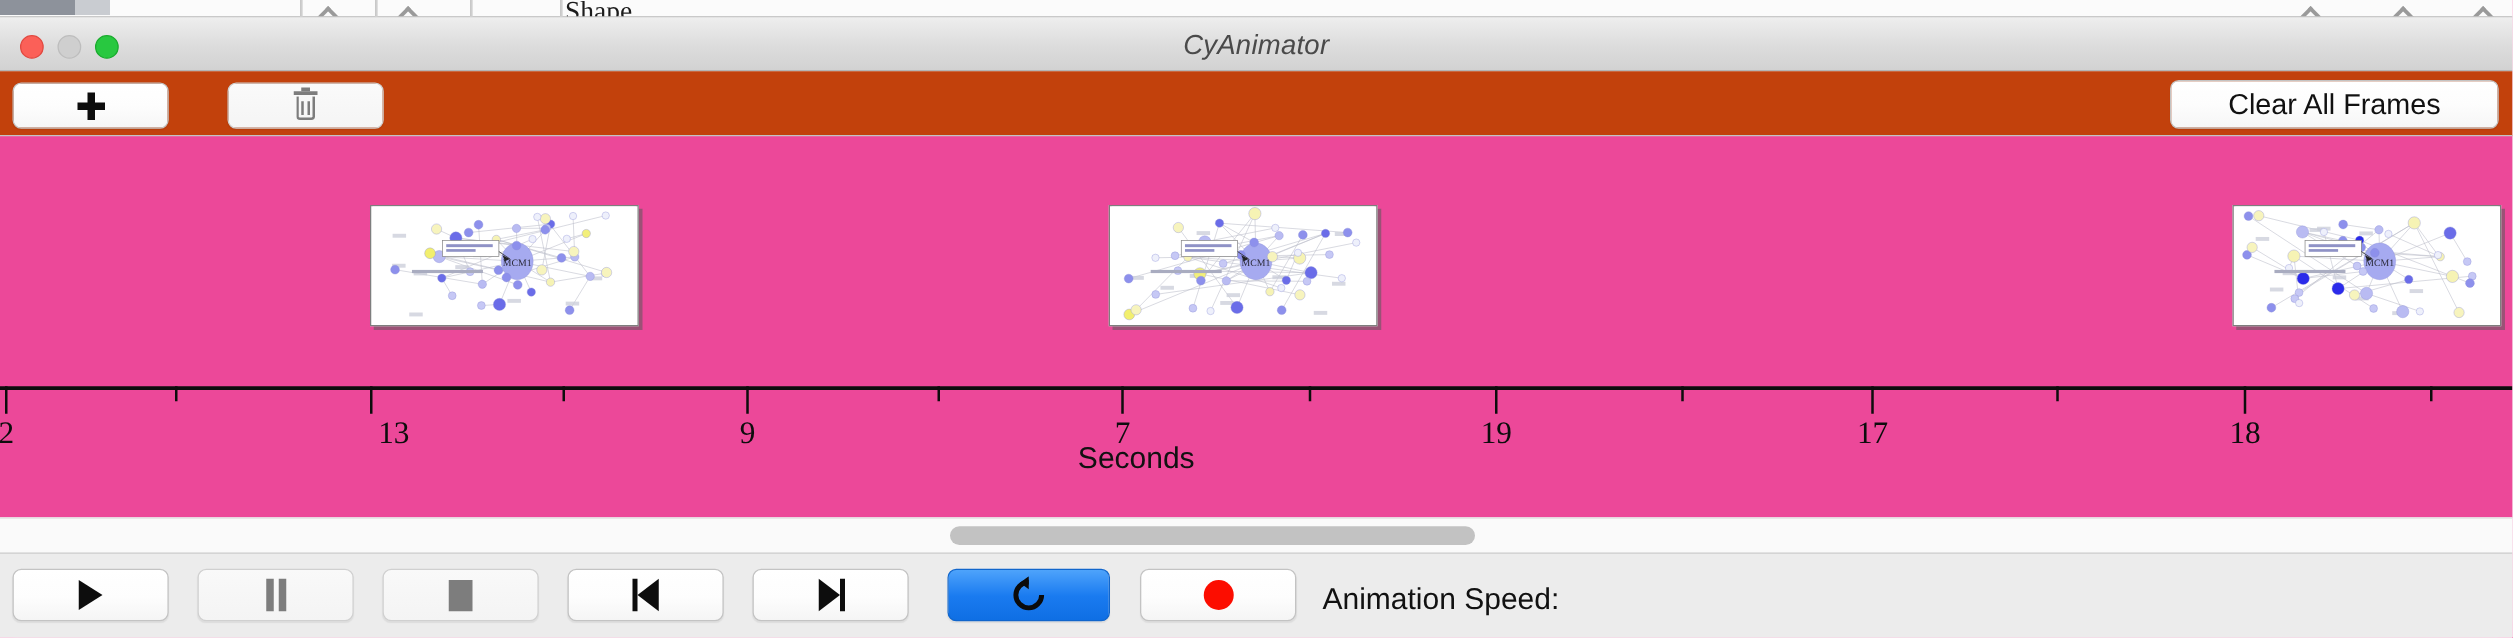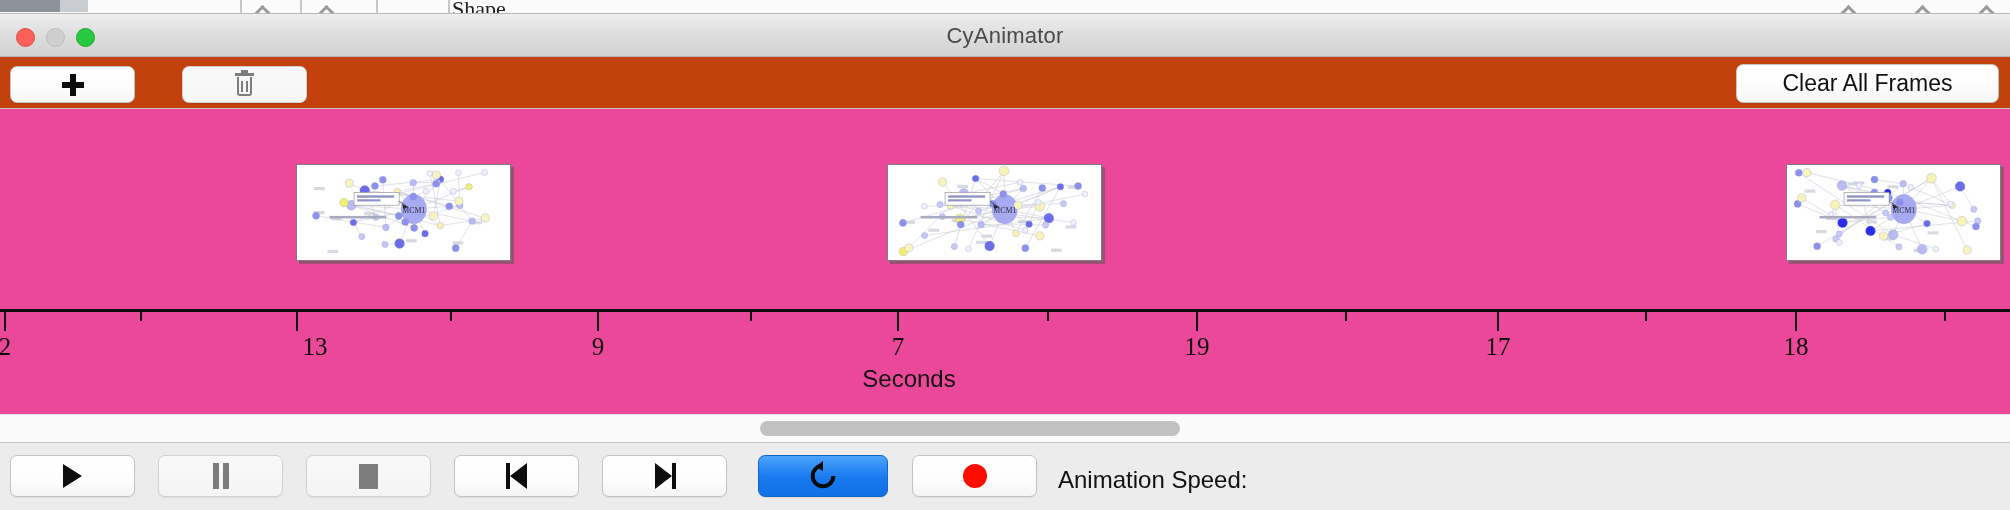--- a/index.html
+++ b/index.html
@@ -42,20 +42,21 @@
     content:""; position:absolute; left:3px; top:6px; width:12px; height:12px;
     border-left:3px solid #9a9a9a; border-top:3px solid #9a9a9a;
     transform: rotate(45deg);
   }
 
   
   .titlebar {
     position: absolute; left: 0; top: 14px; width: 2010px; height: 43px;
     background: linear-gradient(to bottom, #eeeeee 0%, #dcdcdc 55%, #d2d2d2 100%);
     border-bottom: 1px solid #b4b4b4;
+    font-style: italic;
   }
   .traffic { position: absolute; top: 14px; left: 16px; display: flex; gap: 11px; }
   .light { width: 19px; height: 19px; border-radius: 50%; }
   .light.red    { background: #fb6058; border: 1px solid #e1483f; }
   .light.yellow { background: #cfcfcf; border: 1px solid #bdbdbd; }
   .light.green  { background: #28c840; border: 1px solid #18ab2c; }
   .win-title {
     position: absolute; left: 0; top: 0; width: 2010px; height: 43px;
     display: flex; align-items: center; justify-content: center;
     font-size: 22px; color: #4a4a4a; letter-spacing: .2px;
@@ -137,21 +138,21 @@
   .tick.major { height: 22px; }
   .tick.minor { height: 12px; }
   .tick-label {
     position: absolute; top: 224px;
     font-size: 25px; color: #0d0d0d;
     transform: translateX(-50%);
     font-family: "Liberation Serif", serif;
     white-space: nowrap;
   }
   .axis-title {
-    position: absolute; top: 256px; left: 0; width: 1818px;
+    position: absolute; top: 244px; left: 0; width: 1818px;
     text-align: center;
     font-size: 24px; color: #111;
   }
 
   
   .hscroll {
     position: absolute; left: 0; top: 414px; width: 2010px; height: 29px;
     background: #fafafa;
     border-top: 1px solid #e2e2e2;
     border-bottom: 1px solid #c9c9c9;

